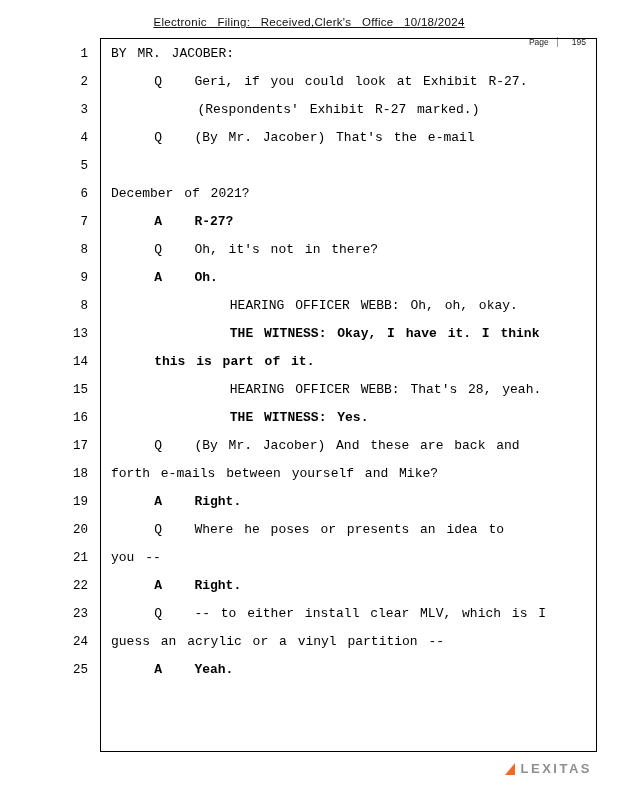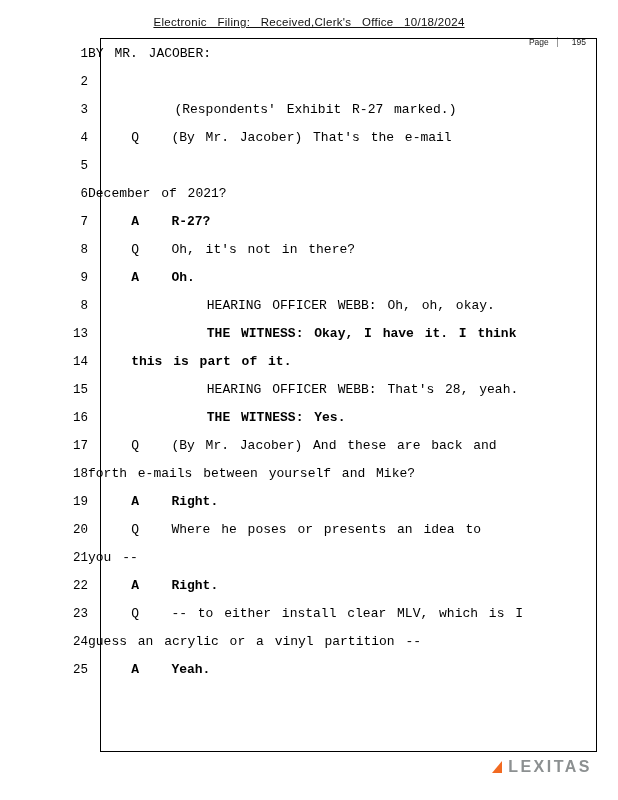--- a/index.html
+++ b/index.html
@@ -68,20 +68,21 @@
     font-size: 13px;
     color: #000000;
   }
   .line .num {
     width: 88px;
     text-align: right;
     font-size: 12.5px;
     flex: 0 0 88px;
   }
   .line .txt {
+    margin-left: 23px;
     white-space: pre;
     word-spacing: 3px;
   }
   .line.bold .txt {
     font-weight: bold;
   }
   .brand-logo {
     position: absolute;
     right: 26px;
     bottom: 22px;
@@ -90,21 +91,21 @@
   }
   .brand-tri {
     width: 0;
     height: 0;
     border-left: 10px solid transparent;
     border-bottom: 12px solid #f26a21;
     margin-right: 6px;
     display: inline-block;
   }
   .brand-text {
-    font-size: 16px;
+    font-size: 13px;
     font-weight: 600;
     letter-spacing: 2.5px;
     color: #8c9091;
   }
 </style>
 </head>
 <body>
 
 <div class="page">
 
@@ -116,20 +117,21 @@
     <span>Page</span><span class="pn-val">195</span>
   </div>
 
   <div class="lines" id="lines">
       <div class="line">
         <span class="num">1</span>
         <span class="txt">BY MR. JACOBER:</span>
       </div>
       <div class="line">
         <span class="num">2</span>
+        <span class="txt">    Q   Geri, if you could look at Exhibit R-27.</span>
       </div>
       <div class="line">
         <span class="num">3</span>
         <span class="txt">        (Respondents' Exhibit R-27 marked.)</span>
       </div>
       <div class="line">
         <span class="num">4</span>
         <span class="txt">    Q   (By Mr. Jacober) That's the e-mail</span>
       </div>
       <div class="line">

